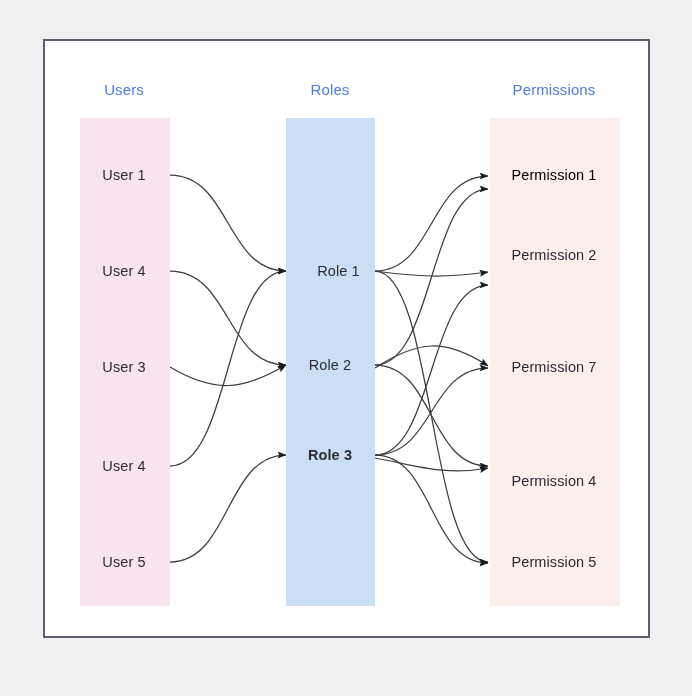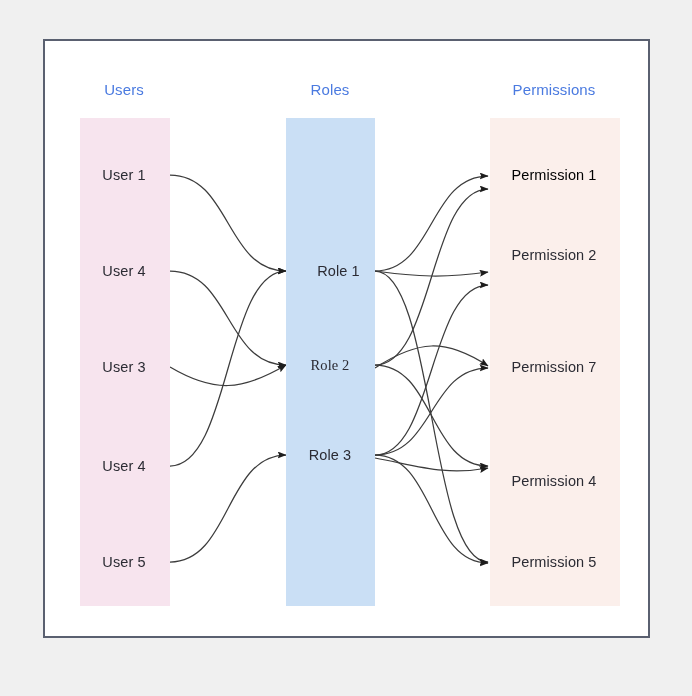--- a/index.html
+++ b/index.html
@@ -90,22 +90,22 @@
       <div class="col-band" style="left: 80px; top: 118px; width: 90px; height: 488px; background: rgb(247, 228, 238);"></div>
       <div class="col-header" style="left: 124px; top: 81px; color: rgb(74, 122, 224);">Users</div>
       <div class="node-label" style="left: 124px; top: 175px; color: rgb(43, 43, 51);">User 1</div>
       <div class="node-label" style="left: 124px; top: 271px; color: rgb(43, 43, 51);">User 4</div>
       <div class="node-label" style="left: 124px; top: 367px; color: rgb(43, 43, 51);">User 3</div>
       <div class="node-label" style="left: 124px; top: 466px; color: rgb(43, 43, 51);">User 4</div>
       <div class="node-label" style="left: 124px; top: 562px; color: rgb(43, 43, 51);">User 5</div>
       <div class="col-band" style="left: 286px; top: 118px; width: 89px; height: 488px; background: rgb(202, 223, 245);"></div>
       <div class="col-header" style="left: 330px; top: 81px; color: rgb(74, 122, 224);">Roles</div>
       <div class="node-label" style="left: 330px; top: 271px; color: rgb(43, 43, 51); padding-left: 17px;">Role 1</div>
-      <div class="node-label" style="left: 330px; top: 365px; color: rgb(43, 43, 51); font-family: Liberation Serif, serif;">Role 2</div>
-      <div class="node-label" style="left: 330px; top: 455px; color: rgb(43, 43, 51);">Role 3</div>
+      <div class="node-label" style="left: 330px; top: 365px; color: rgb(43, 43, 51);">Role 2</div>
+      <div class="node-label" style="left: 330px; top: 455px; color: rgb(43, 43, 51); font-weight: bold;">Role 3</div>
       <div class="col-band" style="left: 490px; top: 118px; width: 130px; height: 488px; background: rgb(251, 239, 235);"></div>
       <div class="col-header" style="left: 554px; top: 81px; color: rgb(74, 122, 224);">Permissions</div>
       <div class="node-label" style="left: 554px; top: 175px; color: #000000;">Permission 1</div>
       <div class="node-label" style="left: 554px; top: 255px; color: rgb(43, 43, 51);">Permission 2</div>
       <div class="node-label" style="left: 554px; top: 367px; color: rgb(43, 43, 51);">Permission 7</div>
       <div class="node-label" style="left: 554px; top: 466px; color: rgb(43, 43, 51); margin-top: 15px;">Permission 4</div>
       <div class="node-label" style="left: 554px; top: 562px; color: rgb(43, 43, 51);">Permission 5</div>
     </div>
 </div>
 

